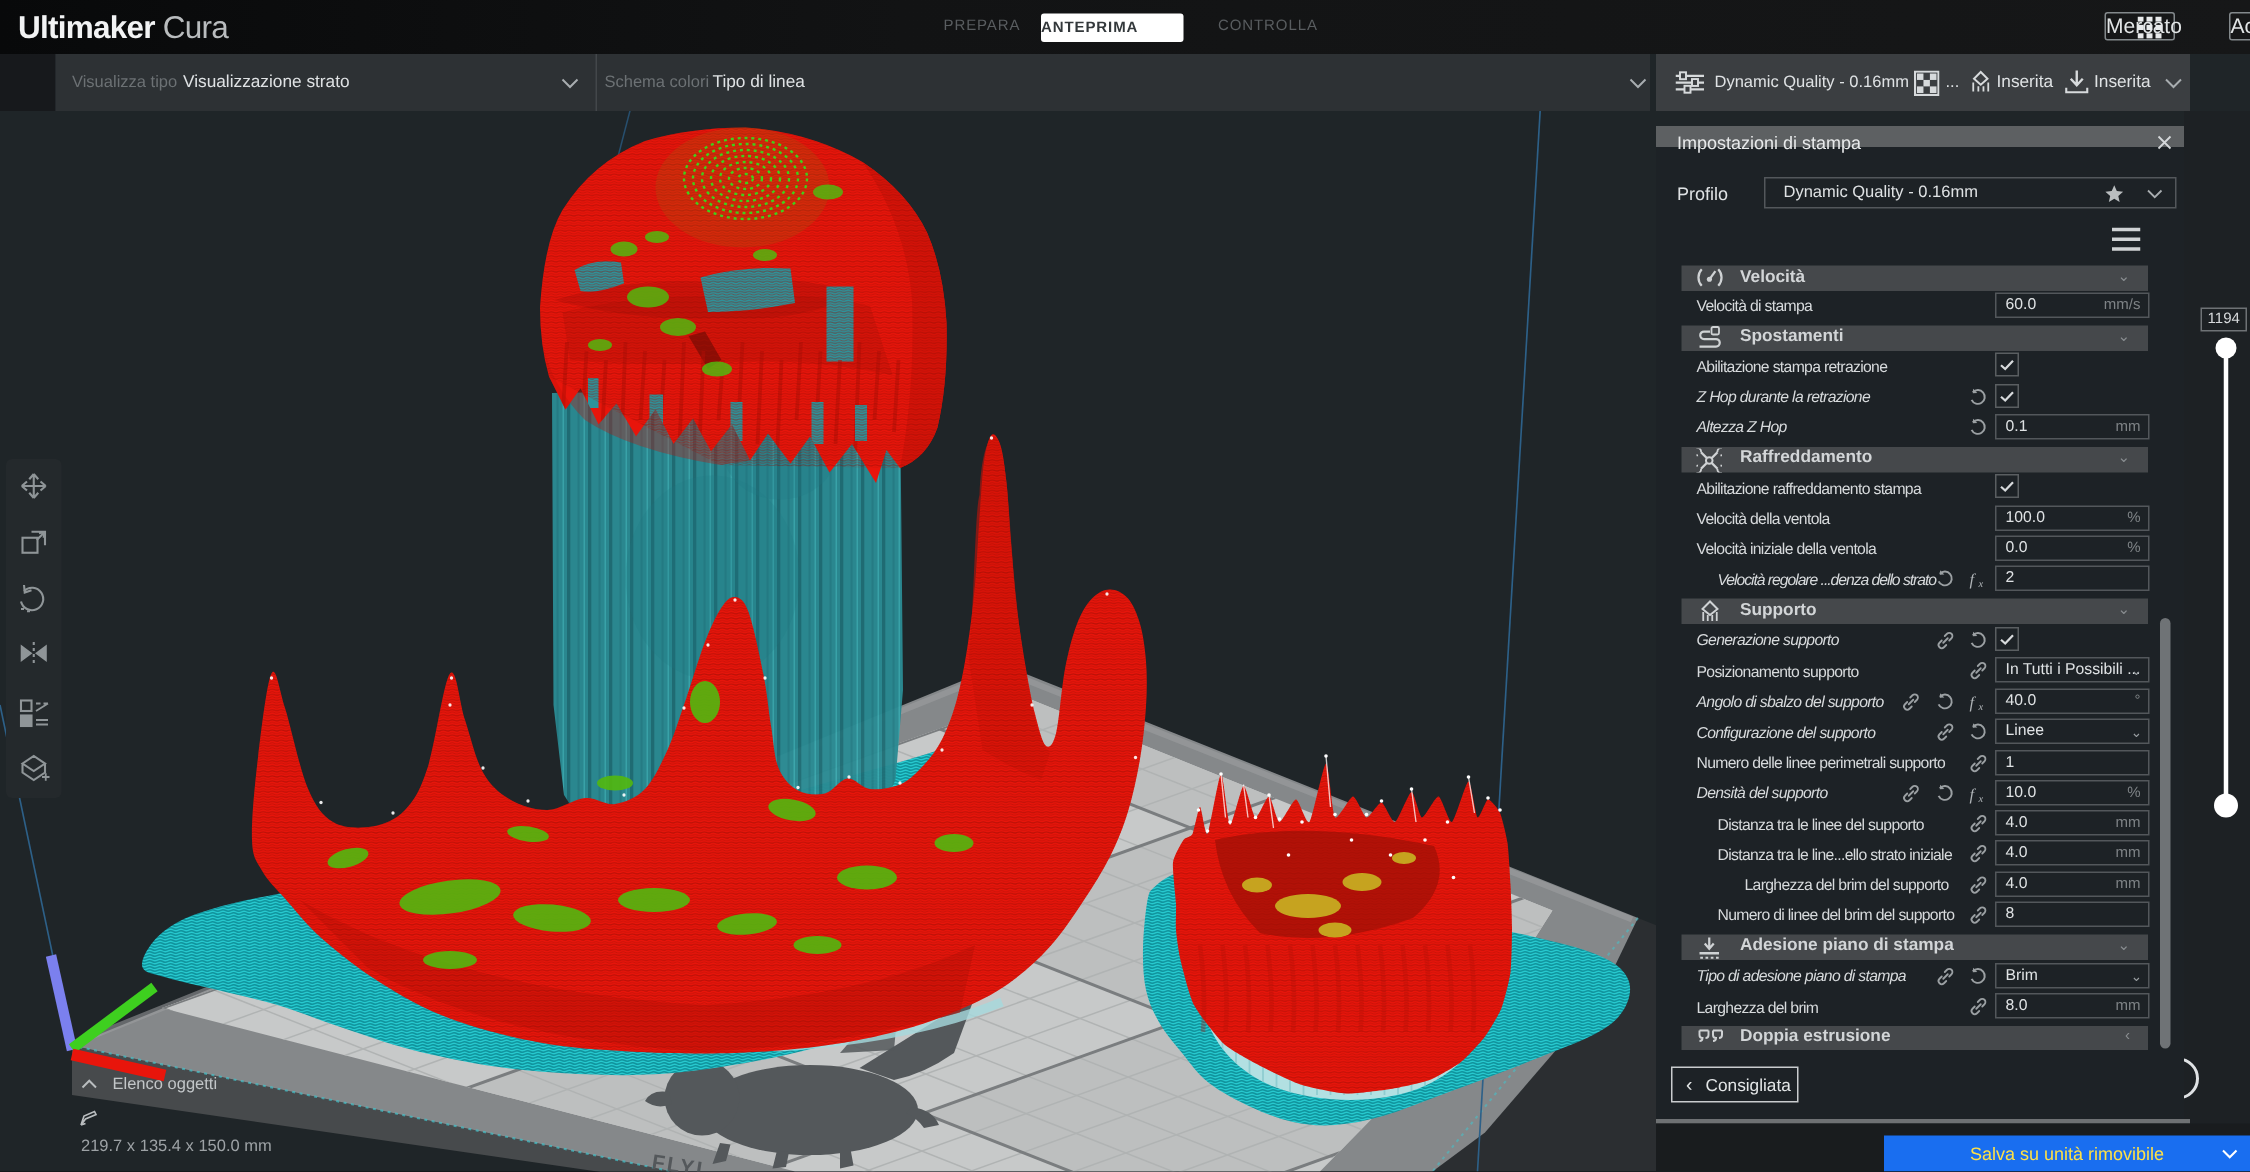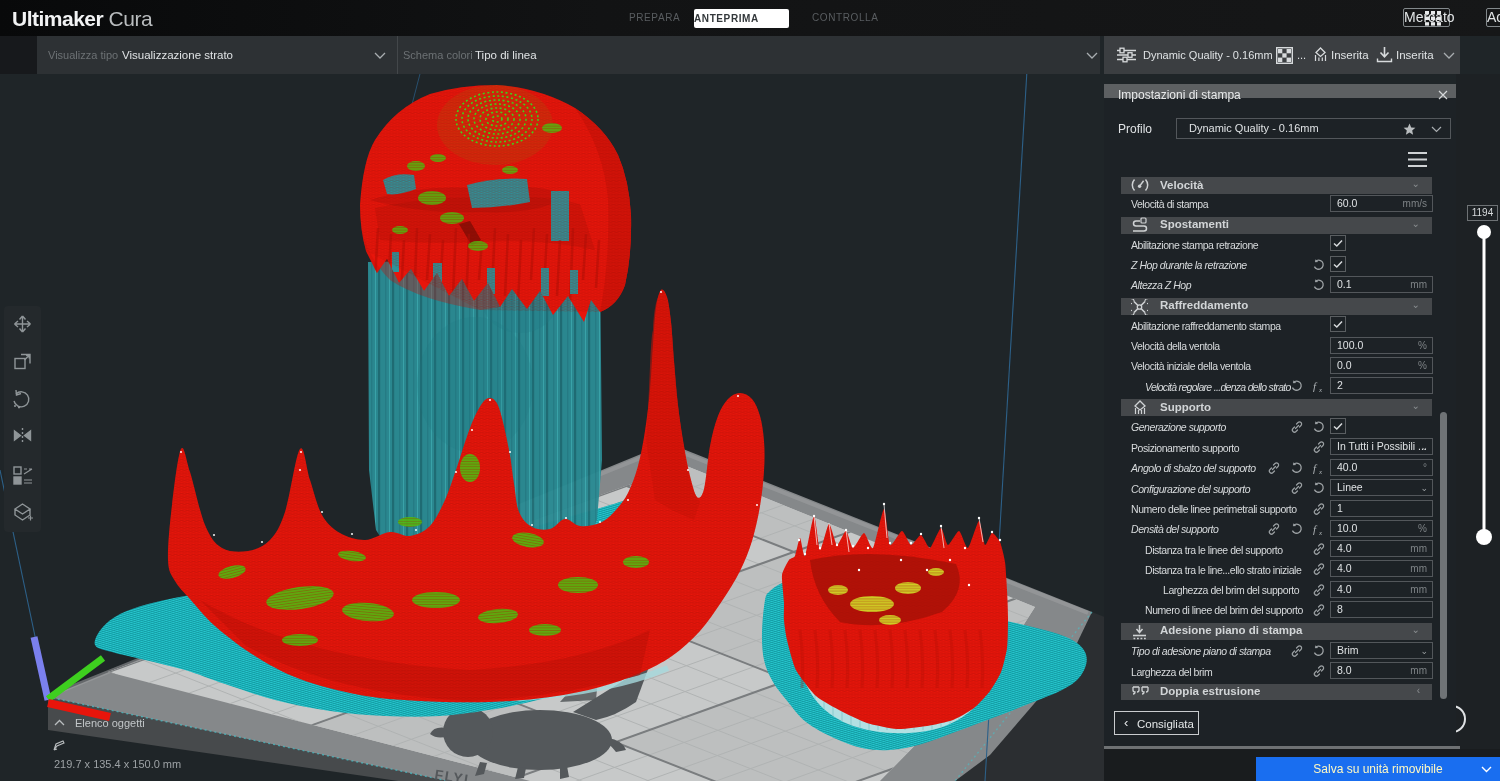--- a/index.html
+++ b/index.html
@@ -37,21 +37,21 @@
 .vbox .dchev{position:absolute;right:4px;top:1px;color:#9ba0a3;font-size:9px;}
 .cbox{position:absolute;left:226px;top:0px;width:16px;height:16px;border:1px solid #5a5e61;
 color:#d7dadc;font-size:11px;text-align:center;line-height:15px;}
 .ric{position:absolute;top:2px;width:14px;height:14px;color:#9ba0a3;font-size:11px;text-align:center;line-height:14px;}
 
 #toolbar{left:4px;top:306px;width:37px;height:226px;background:#24292c;border-radius:4px;}
 #layerlab{left:1467px;top:205px;width:31px;height:16px;border:1px solid #6e7275;color:#d7dadc;
 font-size:10px;text-align:center;line-height:14px;background:#1d2124;}
 #consig{left:1114px;top:711px;width:85px;height:24px;border:1px solid #c9ccce;color:#e3e6e7;
 font-size:11.5px;text-align:center;line-height:22px;}
-#savebtn{left:1256px;top:757px;width:244px;height:24px;background:#196ef0;color:#fef9c3;
+#savebtn{left:1256px;top:757px;width:244px;height:24px;background:#196ef0;color:#fde047;
 font-size:12px;text-align:center;line-height:24px;}
 .blbl{color:#c2c6c8;font-size:11px;}
 </style>
 </head>
 <body>
 <div id="stage">
 <svg class="abs" id="scene" width="1500" height="781" style="left:0;top:0">
 <defs>
 <pattern id="brimtex" patternUnits="userSpaceOnUse" width="7" height="4">
   <rect width="7" height="4" fill="#27c9cf"></rect>

